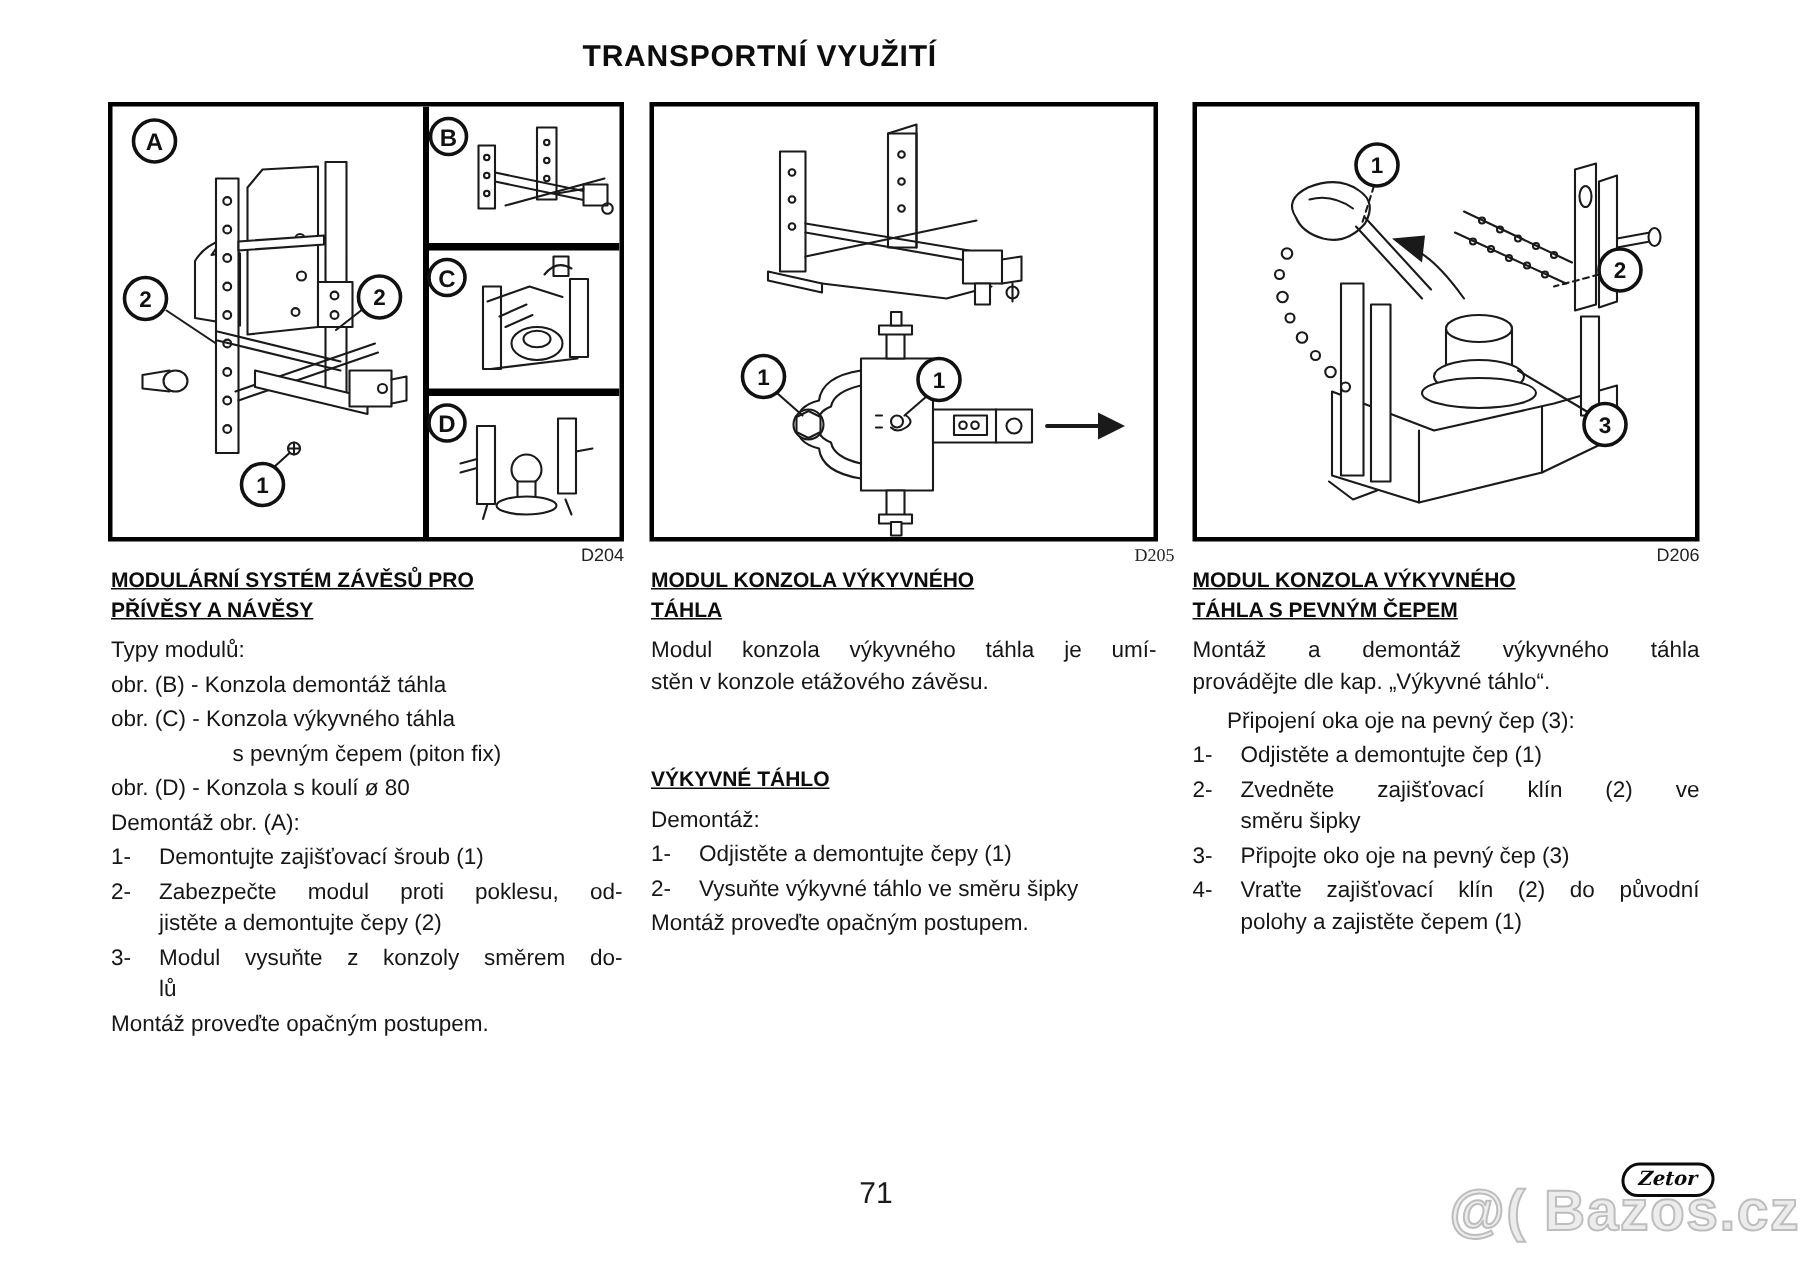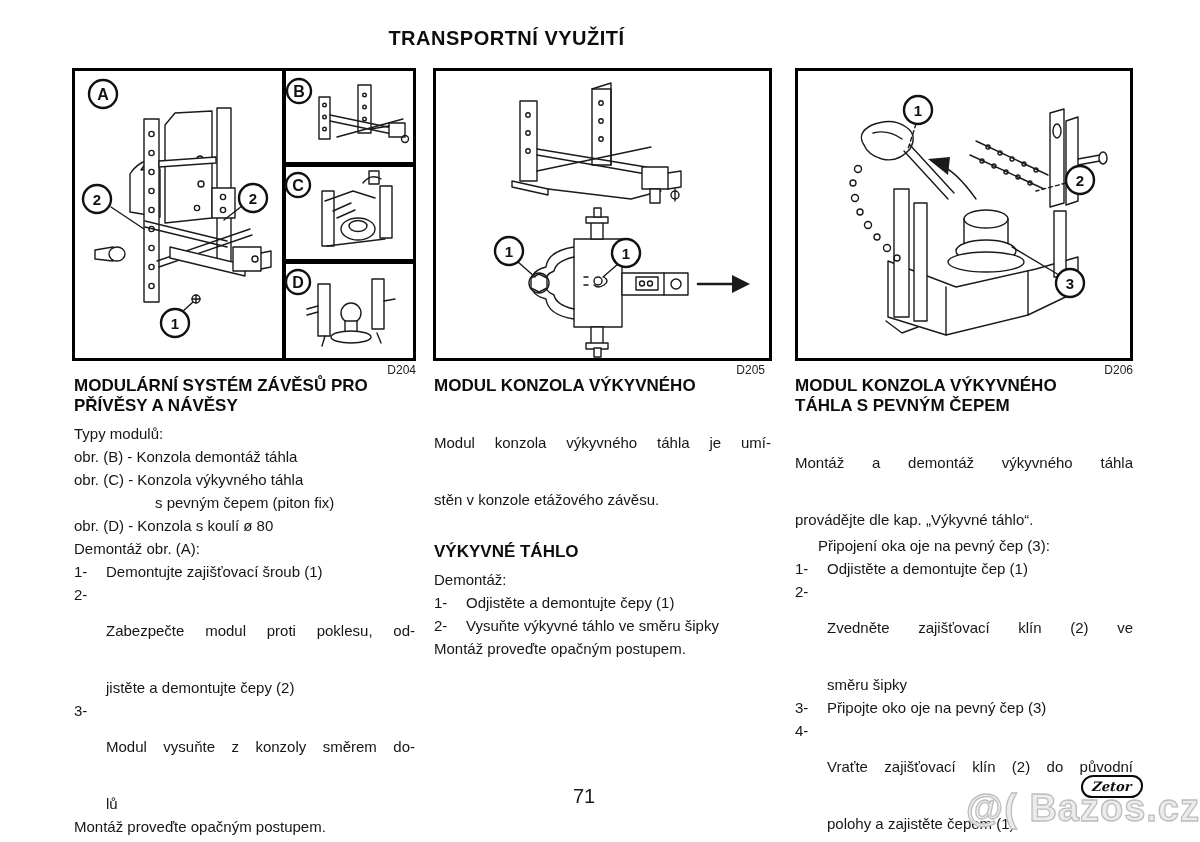--- a/index.html
+++ b/index.html
@@ -8,36 +8,36 @@
   .title{position:absolute;top:27px;left:0;width:1013px;text-align:center;
          font-size:20px;font-weight:bold;letter-spacing:.5px;color:#0d0d0d;}
   
   .figbox{position:absolute;top:68px;border:3px solid #000;background:#fff;}
   #fig1{left:72px;width:338px;height:287px;}
   #fig2{left:433px;width:333px;height:287px;}
   #fig3{left:795px;width:332px;height:287px;}
   .figbox svg{display:block;width:100%;height:100%;}
   .figcap{position:absolute;top:363px;font-size:12px;color:#222;text-align:right;}
   #cap1{left:72px;width:344px;}
-  #cap2{left:426px;width:339px;}
+  #cap2{left:444px;width:339px;font-family:Liberation Serif, serif;}
   #cap3{left:795px;width:338px;}
   
   .col{position:absolute;top:376px;font-size:15px;line-height:21px;color:#161616;}
   #col1{left:74px;width:341px;}
   #col2{left:434px;width:337px;}
   #col3{left:795px;width:338px;}
-  .colhead{font-size:17px;line-height:20px;font-weight:bold;color:#0d0d0d;margin:0 0 7px 0;}
-  .colhead2{margin-top:32px;}
+  .colhead{font-size:14px;line-height:20px;font-weight:bold;color:#0d0d0d;margin:0 0 7px 0;text-decoration:underline;}
+  .colhead2{margin-top:44px;}
   .ln{margin:0 0 2px 0;}
   .mt{margin-top:5px;margin-left:23px;}
   .ind81{padding-left:81px;}
   .li{display:flex;margin:0 0 2px 0;}
   .li .num{width:32px;flex:none;}
   .li .bd{flex:1;min-width:0;}
-  .l{display:block;margin-top:36px;}
+  .l{display:block;}
   .jf{display:block;text-align:justify;text-align-last:justify;}
   
   .pagenum{position:absolute;top:785px;left:534px;width:100px;text-align:center;font-size:20px;color:#1a1a1a;}
   .logo{position:absolute;left:1081px;top:775px;width:58px;height:19px;border:2.5px solid #0a0a0a;
         border-radius:12px;background:#fff;display:flex;align-items:center;justify-content:center;
         font-family:"DejaVu Serif", serif;font-style:italic;font-weight:bold;font-size:13px;color:#0a0a0a;
         transform:skewX(-4deg);z-index:1;}
   .watermark{position:absolute;top:787px;right:0px;z-index:2;white-space:nowrap;
         font-size:38px;font-weight:bold;letter-spacing:1px;
         color:#ececec;-webkit-text-stroke:1.3px #bdbdbd;}
@@ -347,20 +347,21 @@
         <span class="l jf">Modul vysuňte z konzoly směrem do-</span>
         <span class="l">lů</span>
       </span>
     </div>
     <div class="ln">Montáž proveďte opačným postupem.</div>
   </div>
 
   <div class="col" id="col2">
     <div class="colhead">
       <div>MODUL KONZOLA VÝKYVNÉHO</div>
+      <div>TÁHLA</div>
     </div>
     <div>
       <span class="l jf">Modul konzola výkyvného táhla je umí-</span>
       <span class="l">stěn v konzole etážového závěsu.</span>
     </div>
     <div class="colhead colhead2">VÝKYVNÉ TÁHLO</div>
     <div class="ln">Demontáž:</div>
     <div class="li">
       <span class="num">1-</span>
       <span class="bd">Odjistěte a demontujte čepy (1)</span>

